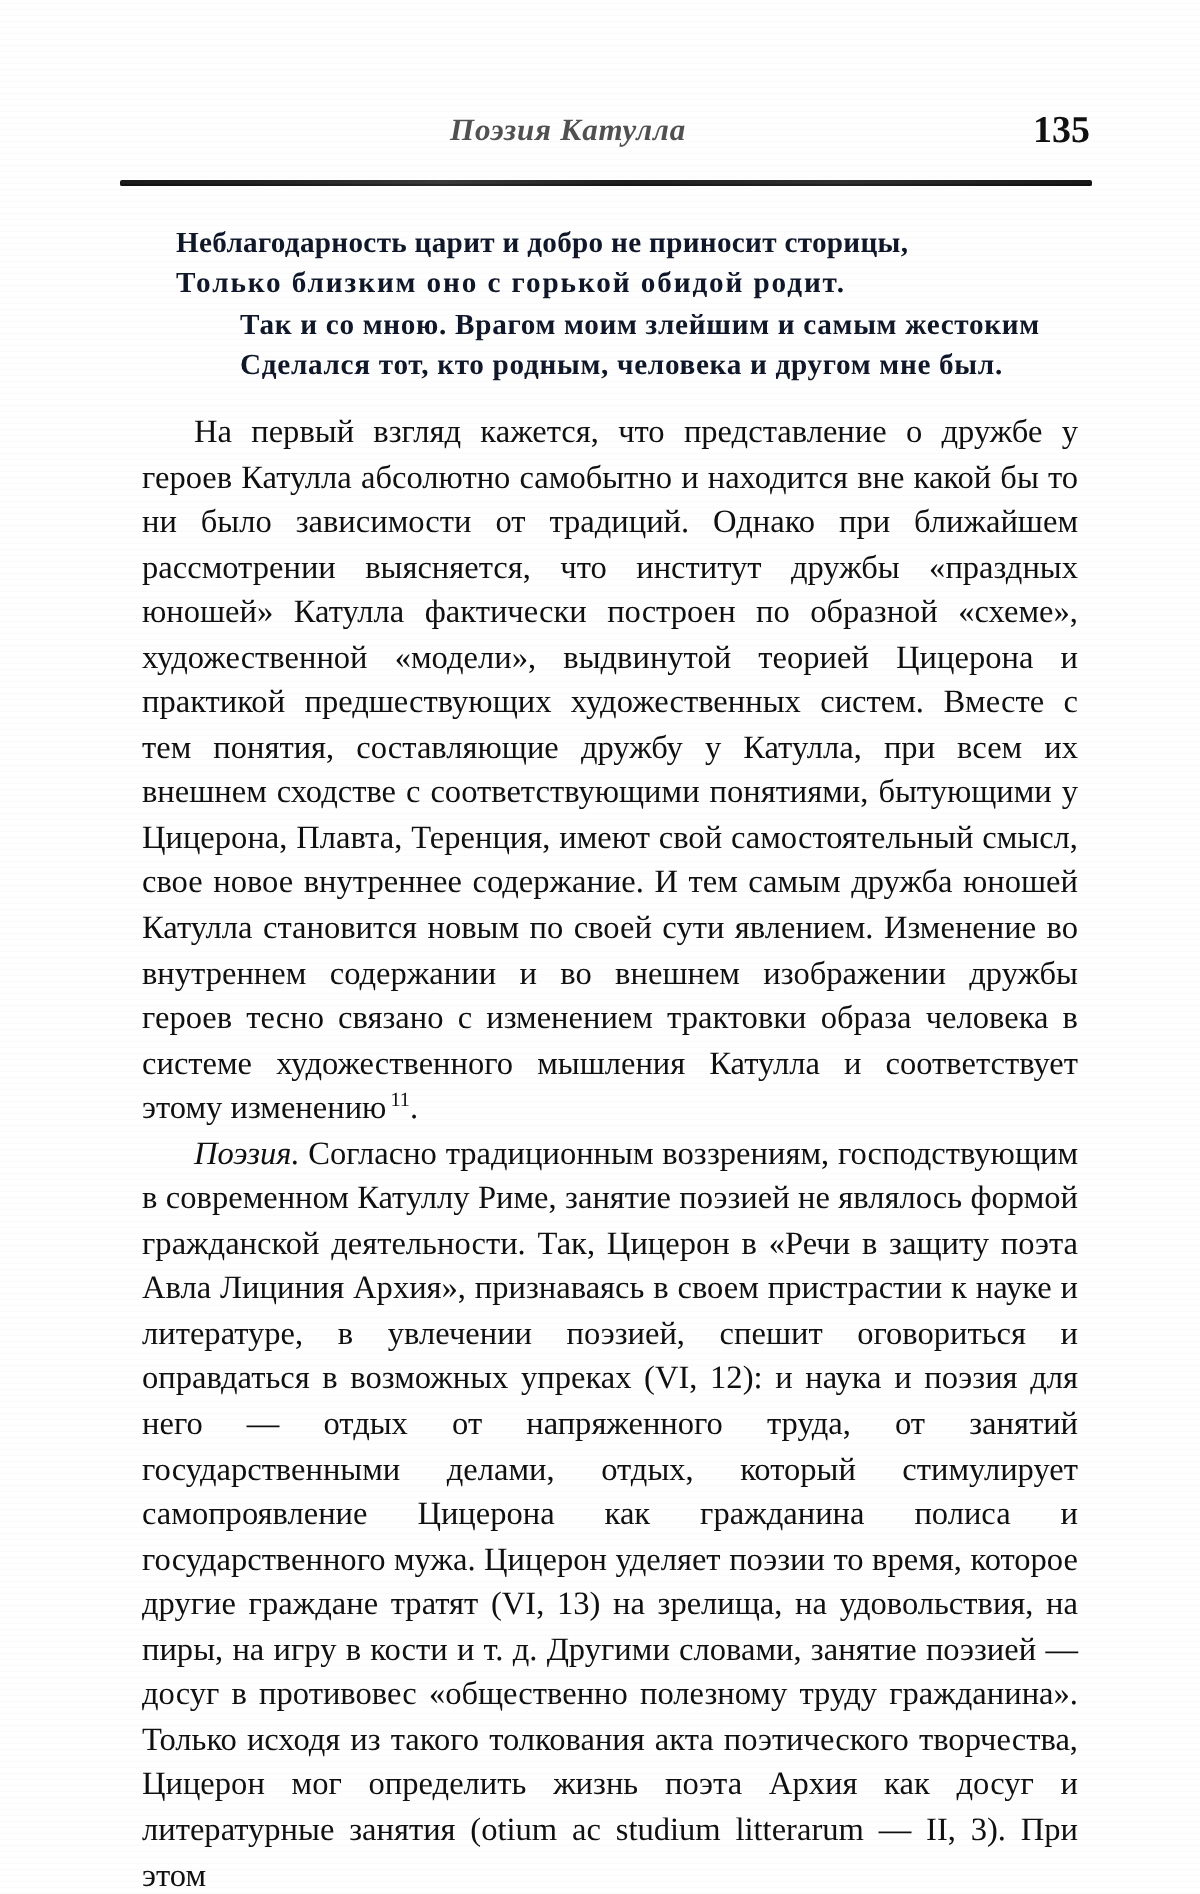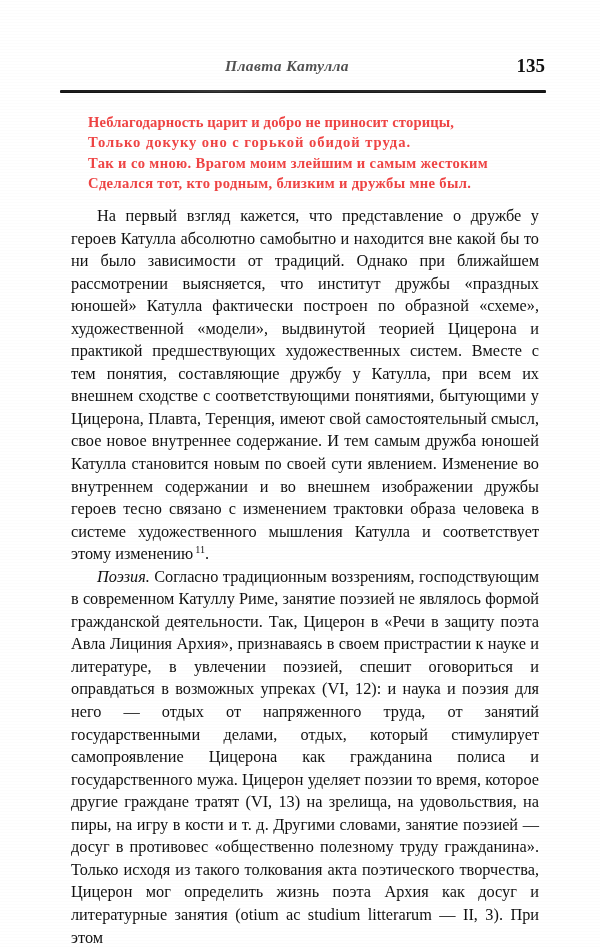--- a/index.html
+++ b/index.html
@@ -84,24 +84,24 @@
     top: 112px;
     width: 450px;
   }
   .verse-line {
     font-family: "Liberation Serif", "DejaVu Serif", serif;
     font-weight: 700;
     font-size: 14.6px;
     line-height: 20.4px;
     letter-spacing: 0.15px;
     white-space: nowrap;
-    color: #ef4444;
+    color: #0f172a;
   }
   .verse-line.sp1 { letter-spacing: 0.95px; }
-  .verse-line.sp2 { letter-spacing: 0.35px; }
+  .verse-line.sp2 { letter-spacing: 0.35px; margin-left: 32px; }
 
   
   .body-col {
     position: absolute;
     left: 71px;
     top: 205px;
     width: 468px;
   }
   p.para {
     margin: 0;
@@ -133,30 +133,30 @@
       repeating-linear-gradient(0deg,
         rgba(0,0,0,0.5) 0px, rgba(0,0,0,0) 1px, rgba(0,0,0,0) 3px);
   }
 </style>
 </head>
 <body>
 
 <div class="page">
 
   <div class="running-head">
-    <div class="rh-title">Плавта Катулла</div>
+    <div class="rh-title">Поэзия Катулла</div>
     <div class="rh-folio">135</div>
   </div>
   <div class="rh-rule"></div>
 
   <div class="verse">
     <div class="verse-line">Неблагодарность царит и добро не приносит сторицы,</div>
-    <div class="verse-line sp1">Только докуку оно с горькой обидой труда.</div>
+    <div class="verse-line sp1">Только близким оно с горькой обидой родит.</div>
     <div class="verse-line sp2">Так и со мною. Врагом моим злейшим и самым жестоким</div>
-    <div class="verse-line sp2">Сделался тот, кто родным, близким и дружбы мне был.</div>
+    <div class="verse-line sp2">Сделался тот, кто родным, человека и другом мне был.</div>
   </div>
 
   <div class="body-col">
 
     <p class="para">
       <span>На первый взгляд кажется, что представление о дружбе у героев Катулла абсолютно самобытно и находится вне какой бы то ни было зависимости от традиций. Однако при ближайшем рассмотрении выясняется, что институт дружбы «праздных юношей» Катулла фактически построен по образной «схеме», художественной «модели», выдвинутой теорией Цицерона и практикой предшествующих художественных систем. Вместе с тем понятия, составляющие дружбу у Катулла, при всем их внешнем сходстве с соответствующими понятиями, бытующими у Цицерона, Плавта, Теренция, имеют свой самостоятельный смысл, свое новое внутреннее содержание. И тем самым дружба юношей  Катулла становится новым по своей сути явлением. Изменение во внутреннем содержании и во внешнем изображении дружбы героев тесно связано с изменением трактовки образа человека в системе художественного мышления Катулла и соответствует этому изменению</span><sup class="fn">11</sup><span>.</span>
     </p>
 
     <p class="para">
       <span class="ital">Поэзия.</span><span> Согласно традиционным воззрениям, господствующим в современном Катуллу Риме, занятие поэзией не являлось формой гражданской деятельности. Так, Цицерон в «Речи в защиту поэта Авла Лициния Архия», признаваясь в своем пристрастии к науке и литературе, в увлечении поэзией, спешит оговориться и оправдаться в возможных упреках (VI, 12): и наука и поэзия для него — отдых от напряженного труда, от занятий государственными делами, отдых, который стимулирует самопроявление Цицерона как гражданина полиса и государственного мужа. Цицерон уделяет поэзии то время, которое другие граждане тратят (VI, 13) на зрелища, на удовольствия, на пиры, на игру в кости и т. д. Другими словами, занятие поэзией — досуг в противовес «общественно полезному труду гражданина». Только исходя из такого толкования акта поэтического творчества, Цицерон мог определить жизнь поэта Архия как досуг и литературные занятия (otium ac studium litterarum — II, 3). При этом</span>

